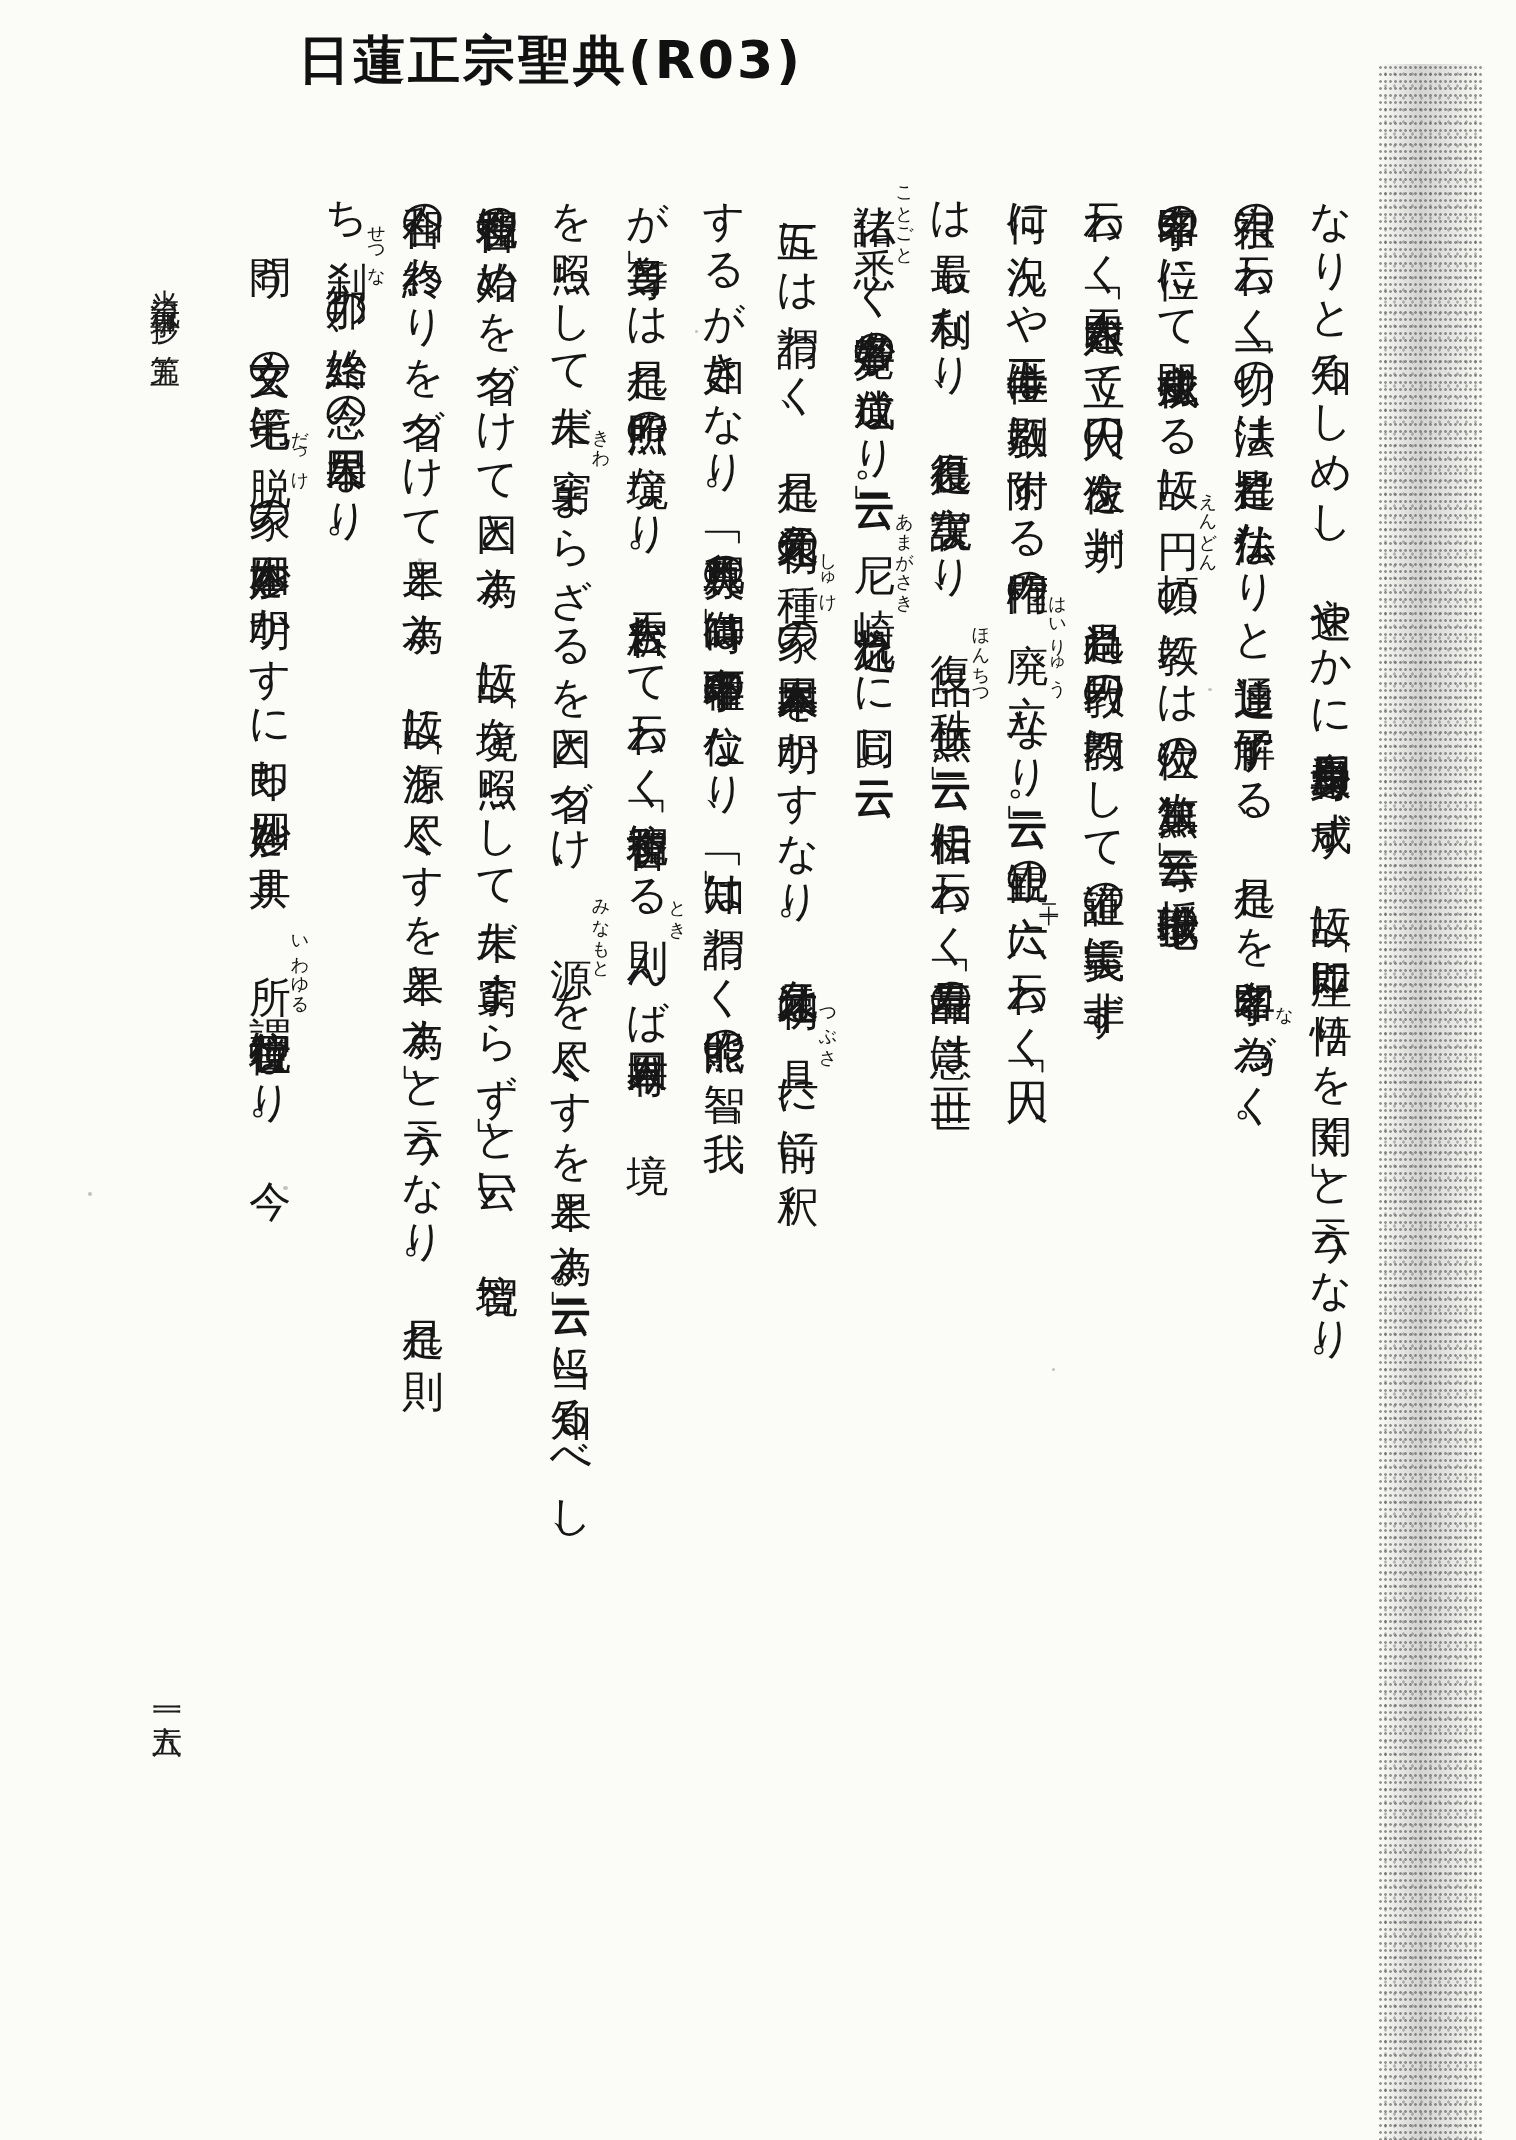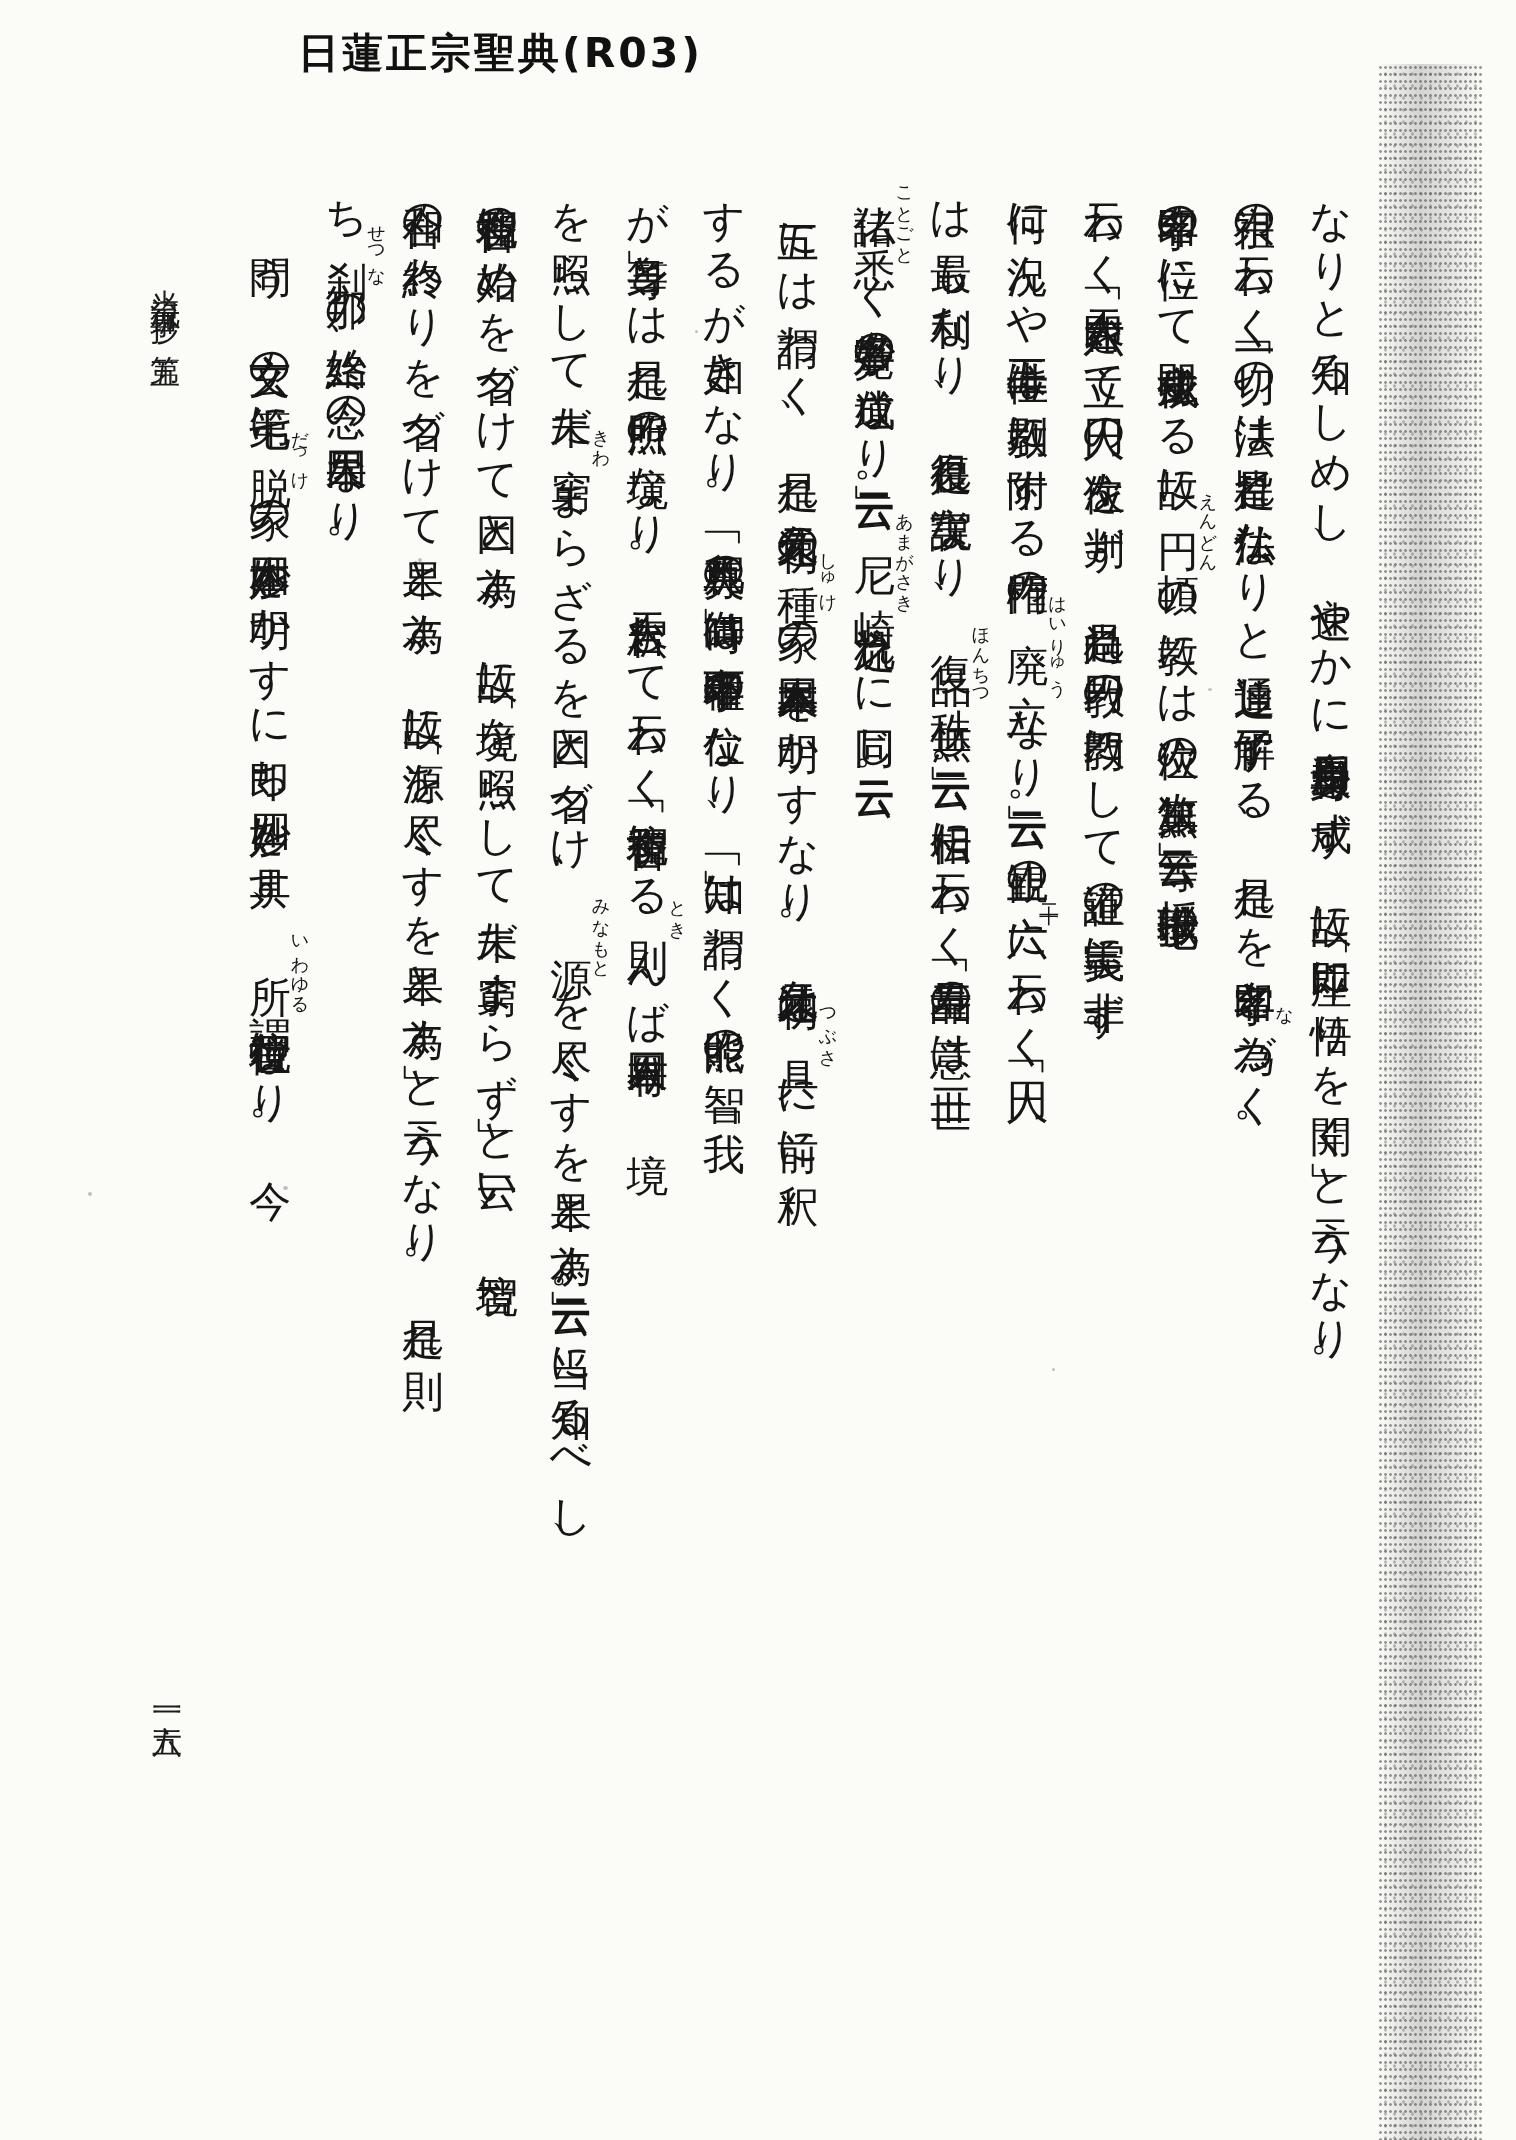--- a/index.html
+++ b/index.html
@@ -7,21 +7,21 @@
     width:1516px; height:2140px; position:relative;
     background:#fbfbf8;
     font-family:"DejaVu Serif", serif;
     color:#161616;
     overflow:hidden;
   }
   
   .header {
     position:absolute; left:298px; top:26px;
     font-family:"DejaVu Sans", sans-serif;
-    font-weight:700; font-size:41px; letter-spacing:3px;
+    font-weight:700; font-size:52px; letter-spacing:3px;
     color:#111;
   }
   
   .text-block {
     position:absolute; top:172px; right:148px; height:1758px;
     writing-mode:vertical-rl;
     font-size:42px; line-height:74px; letter-spacing:2px;
     text-orientation:mixed;
   }
   .col { white-space:nowrap; height:100%; }

